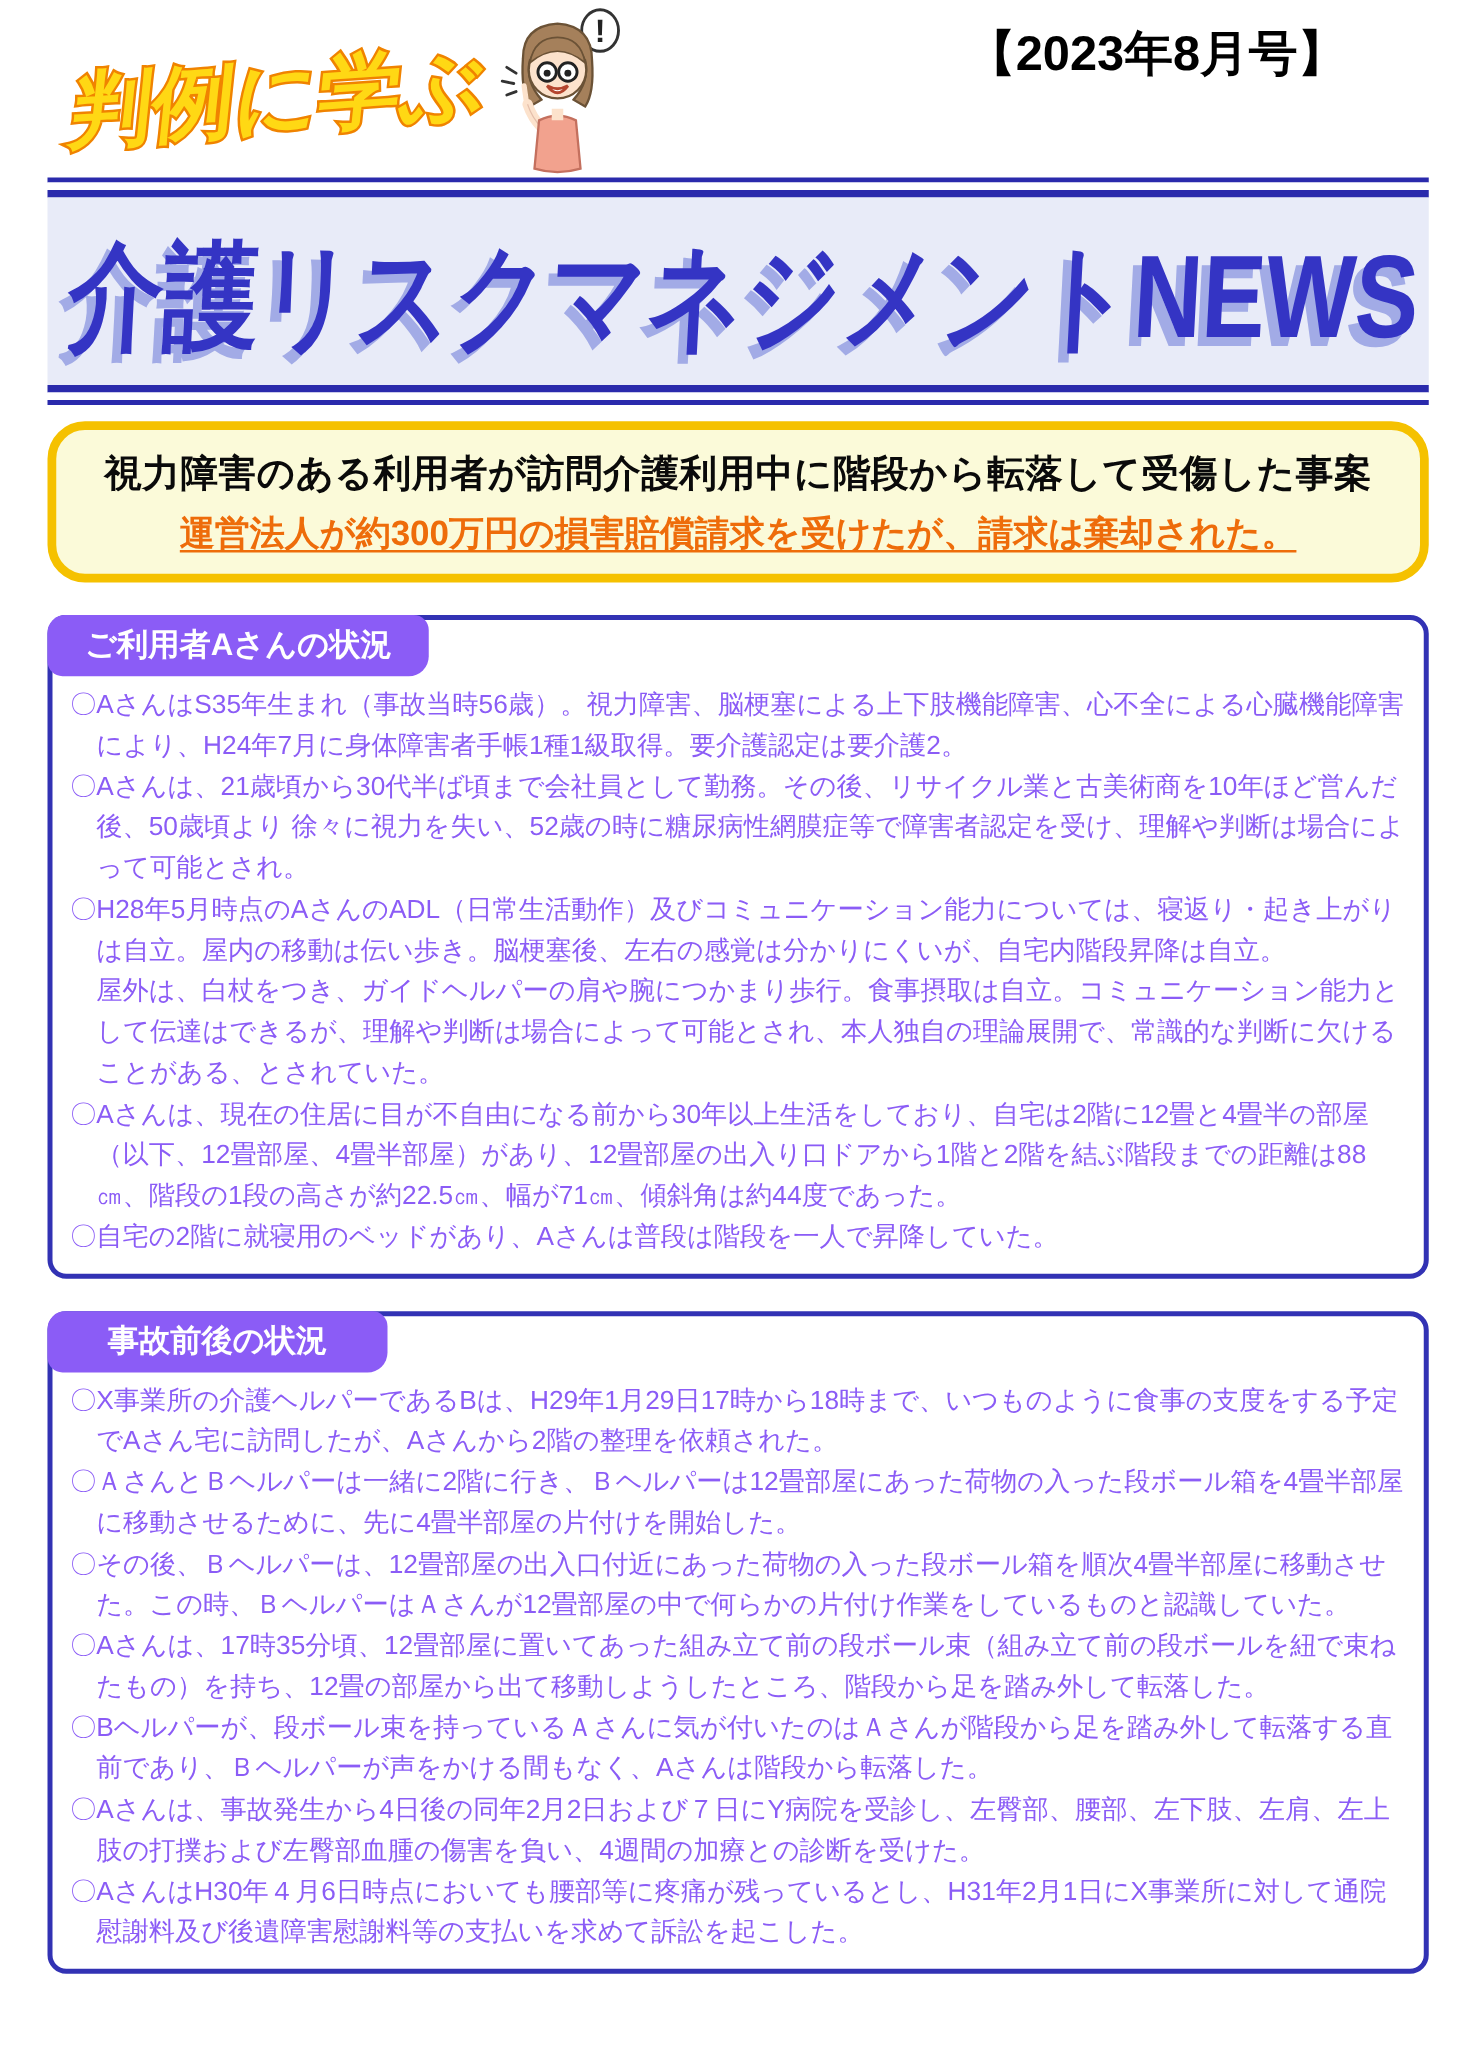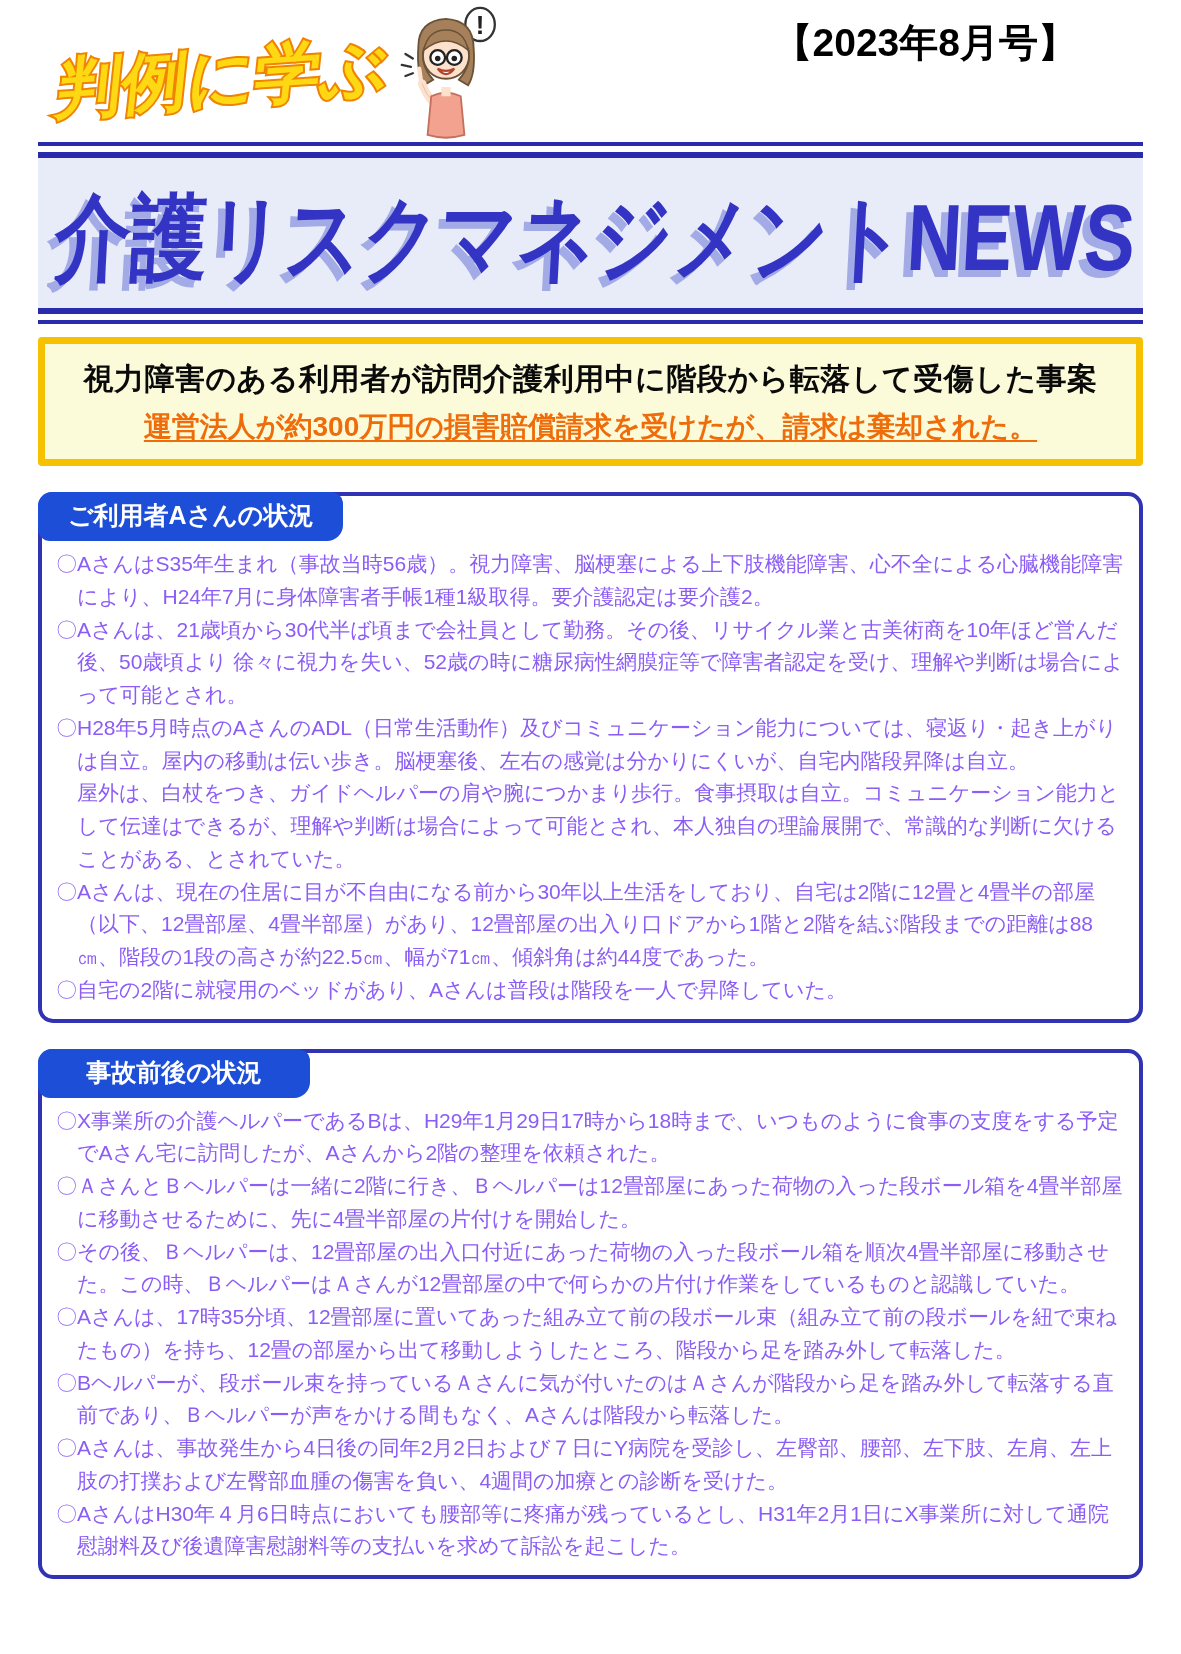--- a/index.html
+++ b/index.html
@@ -40,21 +40,21 @@
   .rule-inner{height:6px;background:#2A2AAC;}
   .banner-content{background:#E8EBF8;padding:5px 0 3px 0;}
   .title-svg{display:block;width:100%;height:142px;}
   .title-shadow{font-family:"Liberation Sans",sans-serif;font-size:94px;font-weight:bold;fill:#A2ABE6;}
   .title-main{font-family:"Liberation Sans",sans-serif;font-size:94px;font-weight:bold;fill:#3434C4;}
 
   
   .summary-box{
     margin-top:13px;
     border:7px solid #F5C100;
-    border-radius:4px;
+    border-radius:30px;
     background:#FBFAD9;
     text-align:center;
     padding:15px 8px 13px 8px;
   }
   .summary-line1{font-size:30px;font-weight:bold;color:#0a0a0a;letter-spacing:0.5px;}
   .summary-line2{
     margin-top:8px;
     font-size:28px;font-weight:bold;color:#EE6C0A;
     text-decoration:underline;
     text-underline-offset:4px;
@@ -67,21 +67,21 @@
     border-radius:15px;
     padding:0 14px 12px 14px;
     background:#ffffff;
   }
   .panel-badge{
     display:inline-block;
     min-width:272px;
     box-sizing:border-box;
     margin-left:-18px;
     margin-top:-4px;
-    background:#1d4ed8;
+    background:#8b5cf6;
     color:#ffffff;
     font-size:25px;
     font-weight:bold;
     text-align:center;
     padding:7px 30px 9px 30px;
     border-radius:14px 12px 16px 12px;
   }
   .panel-body{margin-top:7px;font-size:21px;line-height:1.56;color:#8b5cf6;}
   .item{margin:0;padding-left:1em;text-indent:-1em;white-space:pre-line;}
 </style>

